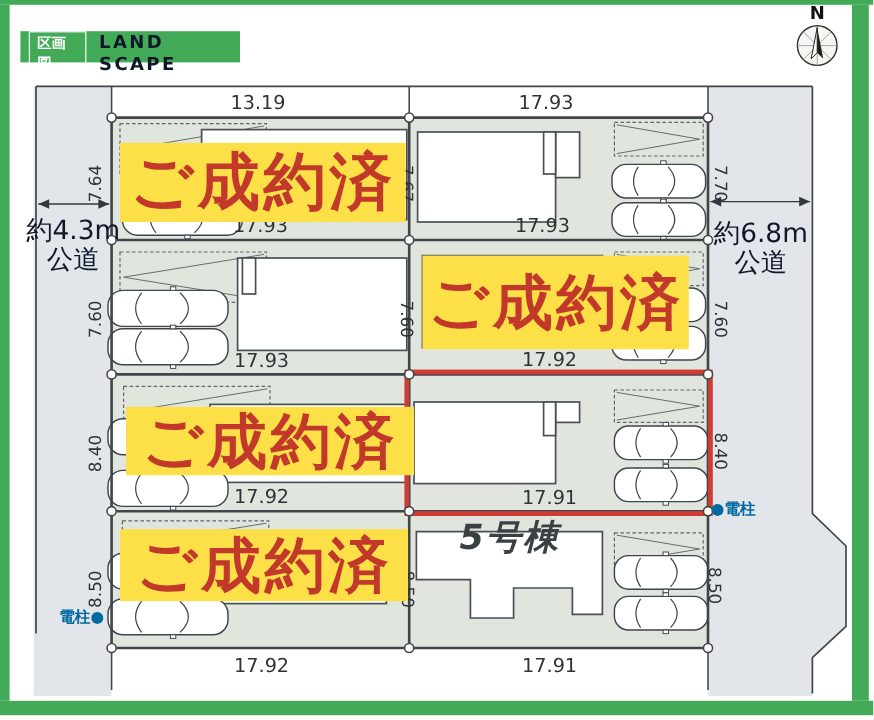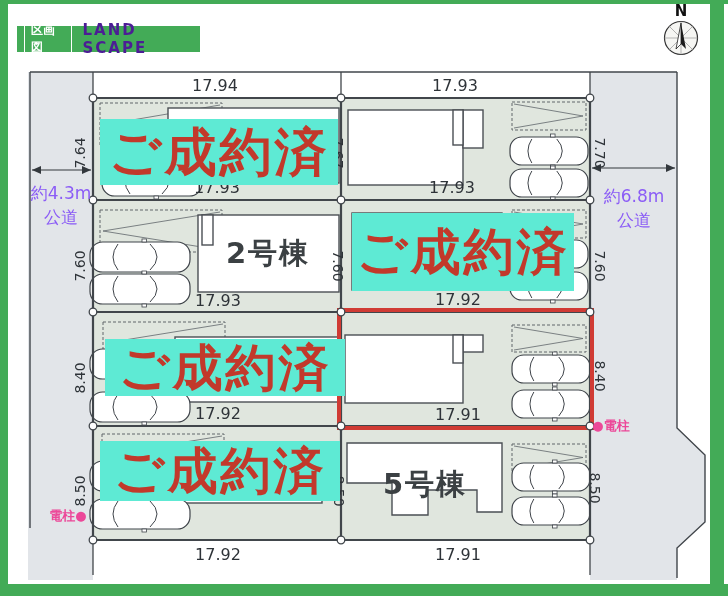--- a/index.html
+++ b/index.html
@@ -7,31 +7,31 @@
         font-family:"DejaVu Sans","Liberation Sans",sans-serif;}
   .frame{position:absolute;z-index:40;pointer-events:none;}
   #plan-svg{position:absolute;left:0;top:0;z-index:1;}
   .lbl{position:absolute;z-index:10;transform:translate(-50%,-50%);white-space:nowrap;
        color:#2e3338;line-height:1;}
   .dim{font-size:16px;}
   .vdim{font-size:14px;}
   .rot-cw{transform:translate(-50%,-50%) rotate(90deg);}
   .rot-ccw{transform:translate(-50%,-50%) rotate(-90deg);}
   .lotname{font-size:29px;font-weight:bold;color:#3b4043;letter-spacing:2px;z-index:8;}
-  .roadlbl{font-size:17px;color:#8b5cf6;}
-  .pole{font-size:13px;font-weight:bold;color:#ec4899;text-align:right;}
+  .roadlbl{font-size:22px;color:#0f172a;}
+  .pole{font-size:13px;font-weight:bold;color:#0369a1;text-align:right;}
   .north{font-size:15px;font-weight:bold;color:#111;}
-  .stamp{position:absolute;z-index:12;background:#5eead4;display:flex;align-items:center;
+  .stamp{position:absolute;z-index:12;background:#fde047;display:flex;align-items:center;
          justify-content:center;font-weight:bold;font-size:50px;letter-spacing:3px;
          line-height:1;white-space:nowrap;overflow:visible;}
   .header{position:absolute;left:17px;top:26px;width:183px;height:26px;z-index:20;
-          display:flex;align-items:center;padding-left:7px;box-sizing:border-box;}
+          display:flex;align-items:flex-start;padding-left:7px;box-sizing:border-box;}
   .header .tag{border:1.5px solid #fff;color:#fff;font-size:12px;font-weight:bold;
                padding:1px 6px;margin-right:11px;}
-  .header .title{color:#4c1d95;font-size:15px;font-weight:bold;letter-spacing:2px;}
+  .header .title{color:#0f172a;font-size:15px;font-weight:bold;letter-spacing:2px;}
 </style>
 </head>
 <body>
 
 <div class="page">
 
   <div class="frame" style="left: 0px; top: 0px; width: 728px; height: 4px; background: rgb(67, 171, 87);"></div>
   <div class="frame" style="left: 0px; top: 4px; width: 8px; height: 580px; background: rgb(67, 171, 87);"></div>
   <div class="frame" style="left: 710px; top: 4px; width: 14px; height: 580px; background: rgb(67, 171, 87);"></div>
   <div class="frame" style="left: 0px; top: 584px; width: 728px; height: 12px; background: rgb(67, 171, 87);"></div>
@@ -251,21 +251,21 @@
         <line x1="-16.5" y1="0" x2="16.5" y2="0" stroke="#999" stroke-width="0.7" transform="rotate(45)"></line>
         <line x1="-16.5" y1="0" x2="16.5" y2="0" stroke="#999" stroke-width="0.7" transform="rotate(90)"></line>
         <line x1="-16.5" y1="0" x2="16.5" y2="0" stroke="#999" stroke-width="0.7" transform="rotate(135)"></line>
         <path d="M0 -15 L5 11 L0 6 Z" fill="#1c1c1c"></path>
         <path d="M0 -15 L-5 11 L0 6 Z" fill="#fff" stroke="#1c1c1c" stroke-width="0.8"></path>
       </g>
     </svg>
 
   <div class="lbl north" style="left:681px;top:11px;">N</div>
 
-  <div class="lbl dim" style="left:215px;top:86px;">17.94</div>
+  <div class="lbl dim" style="left:215px;top:86px;">13.19</div>
   <div class="lbl dim" style="left:455px;top:86px;">17.93</div>
 
   <div class="lbl dim" style="left:217px;top:188px;">17.93</div>
   <div class="lbl dim" style="left:452px;top:188px;">17.93</div>
   <div class="lbl dim" style="left:218px;top:301px;">17.93</div>
   <div class="lbl dim" style="left:458px;top:300px;">17.92</div>
   <div class="lbl dim" style="left:218px;top:414px;">17.92</div>
   <div class="lbl dim" style="left:458px;top:415px;">17.91</div>
   <div class="lbl dim" style="left:218px;top:555px;">17.92</div>
   <div class="lbl dim" style="left:458px;top:555px;">17.91</div>
@@ -278,22 +278,21 @@
   <div class="lbl vdim rot-cw" style="left:338px;top:153px;">7.67</div>
   <div class="lbl vdim rot-cw" style="left:338px;top:266px;">7.60</div>
   <div class="lbl vdim rot-cw" style="left:336px;top:371px;">8.40</div>
   <div class="lbl vdim rot-cw" style="left:339px;top:491px;">8.50</div>
 
   <div class="lbl vdim rot-cw" style="left:600px;top:153px;">7.70</div>
   <div class="lbl vdim rot-cw" style="left:600px;top:266px;">7.60</div>
   <div class="lbl vdim rot-cw" style="left:600px;top:376px;">8.40</div>
   <div class="lbl vdim rot-cw" style="left:595px;top:488px;">8.50</div>
 
-  <div class="lbl lotname" style="left:268px;top:253px;">2号棟</div>
-  <div class="lbl lotname" style="left:425px;top:484px;">5号棟</div>
+  <div class="lbl lotname" style="left:425px;top:448px;font-style:italic;">5号棟</div>
 
   <div class="stamp" style="left: 100px; top: 119px; width: 238px; height: 66px; font-size: 52px; color: rgb(194, 57, 43);">ご成約済</div>
   <div class="stamp" style="left: 352px; top: 213px; width: 222px; height: 78px; color: rgb(194, 57, 43);">ご成約済</div>
   <div class="stamp" style="left: 105px; top: 339px; width: 240px; height: 57px; color: rgb(194, 57, 43);">ご成約済</div>
   <div class="stamp" style="left: 100px; top: 441px; width: 240px; height: 60px; color: rgb(194, 57, 43);">ご成約済</div>
 
   <div class="lbl roadlbl" style="left:61px;top:193px;">約4.3m</div>
   <div class="lbl roadlbl" style="left:61px;top:217px;">公道</div>
   <div class="lbl roadlbl" style="left:634px;top:196px;">約6.8m</div>
   <div class="lbl roadlbl" style="left:634px;top:220px;">公道</div>

